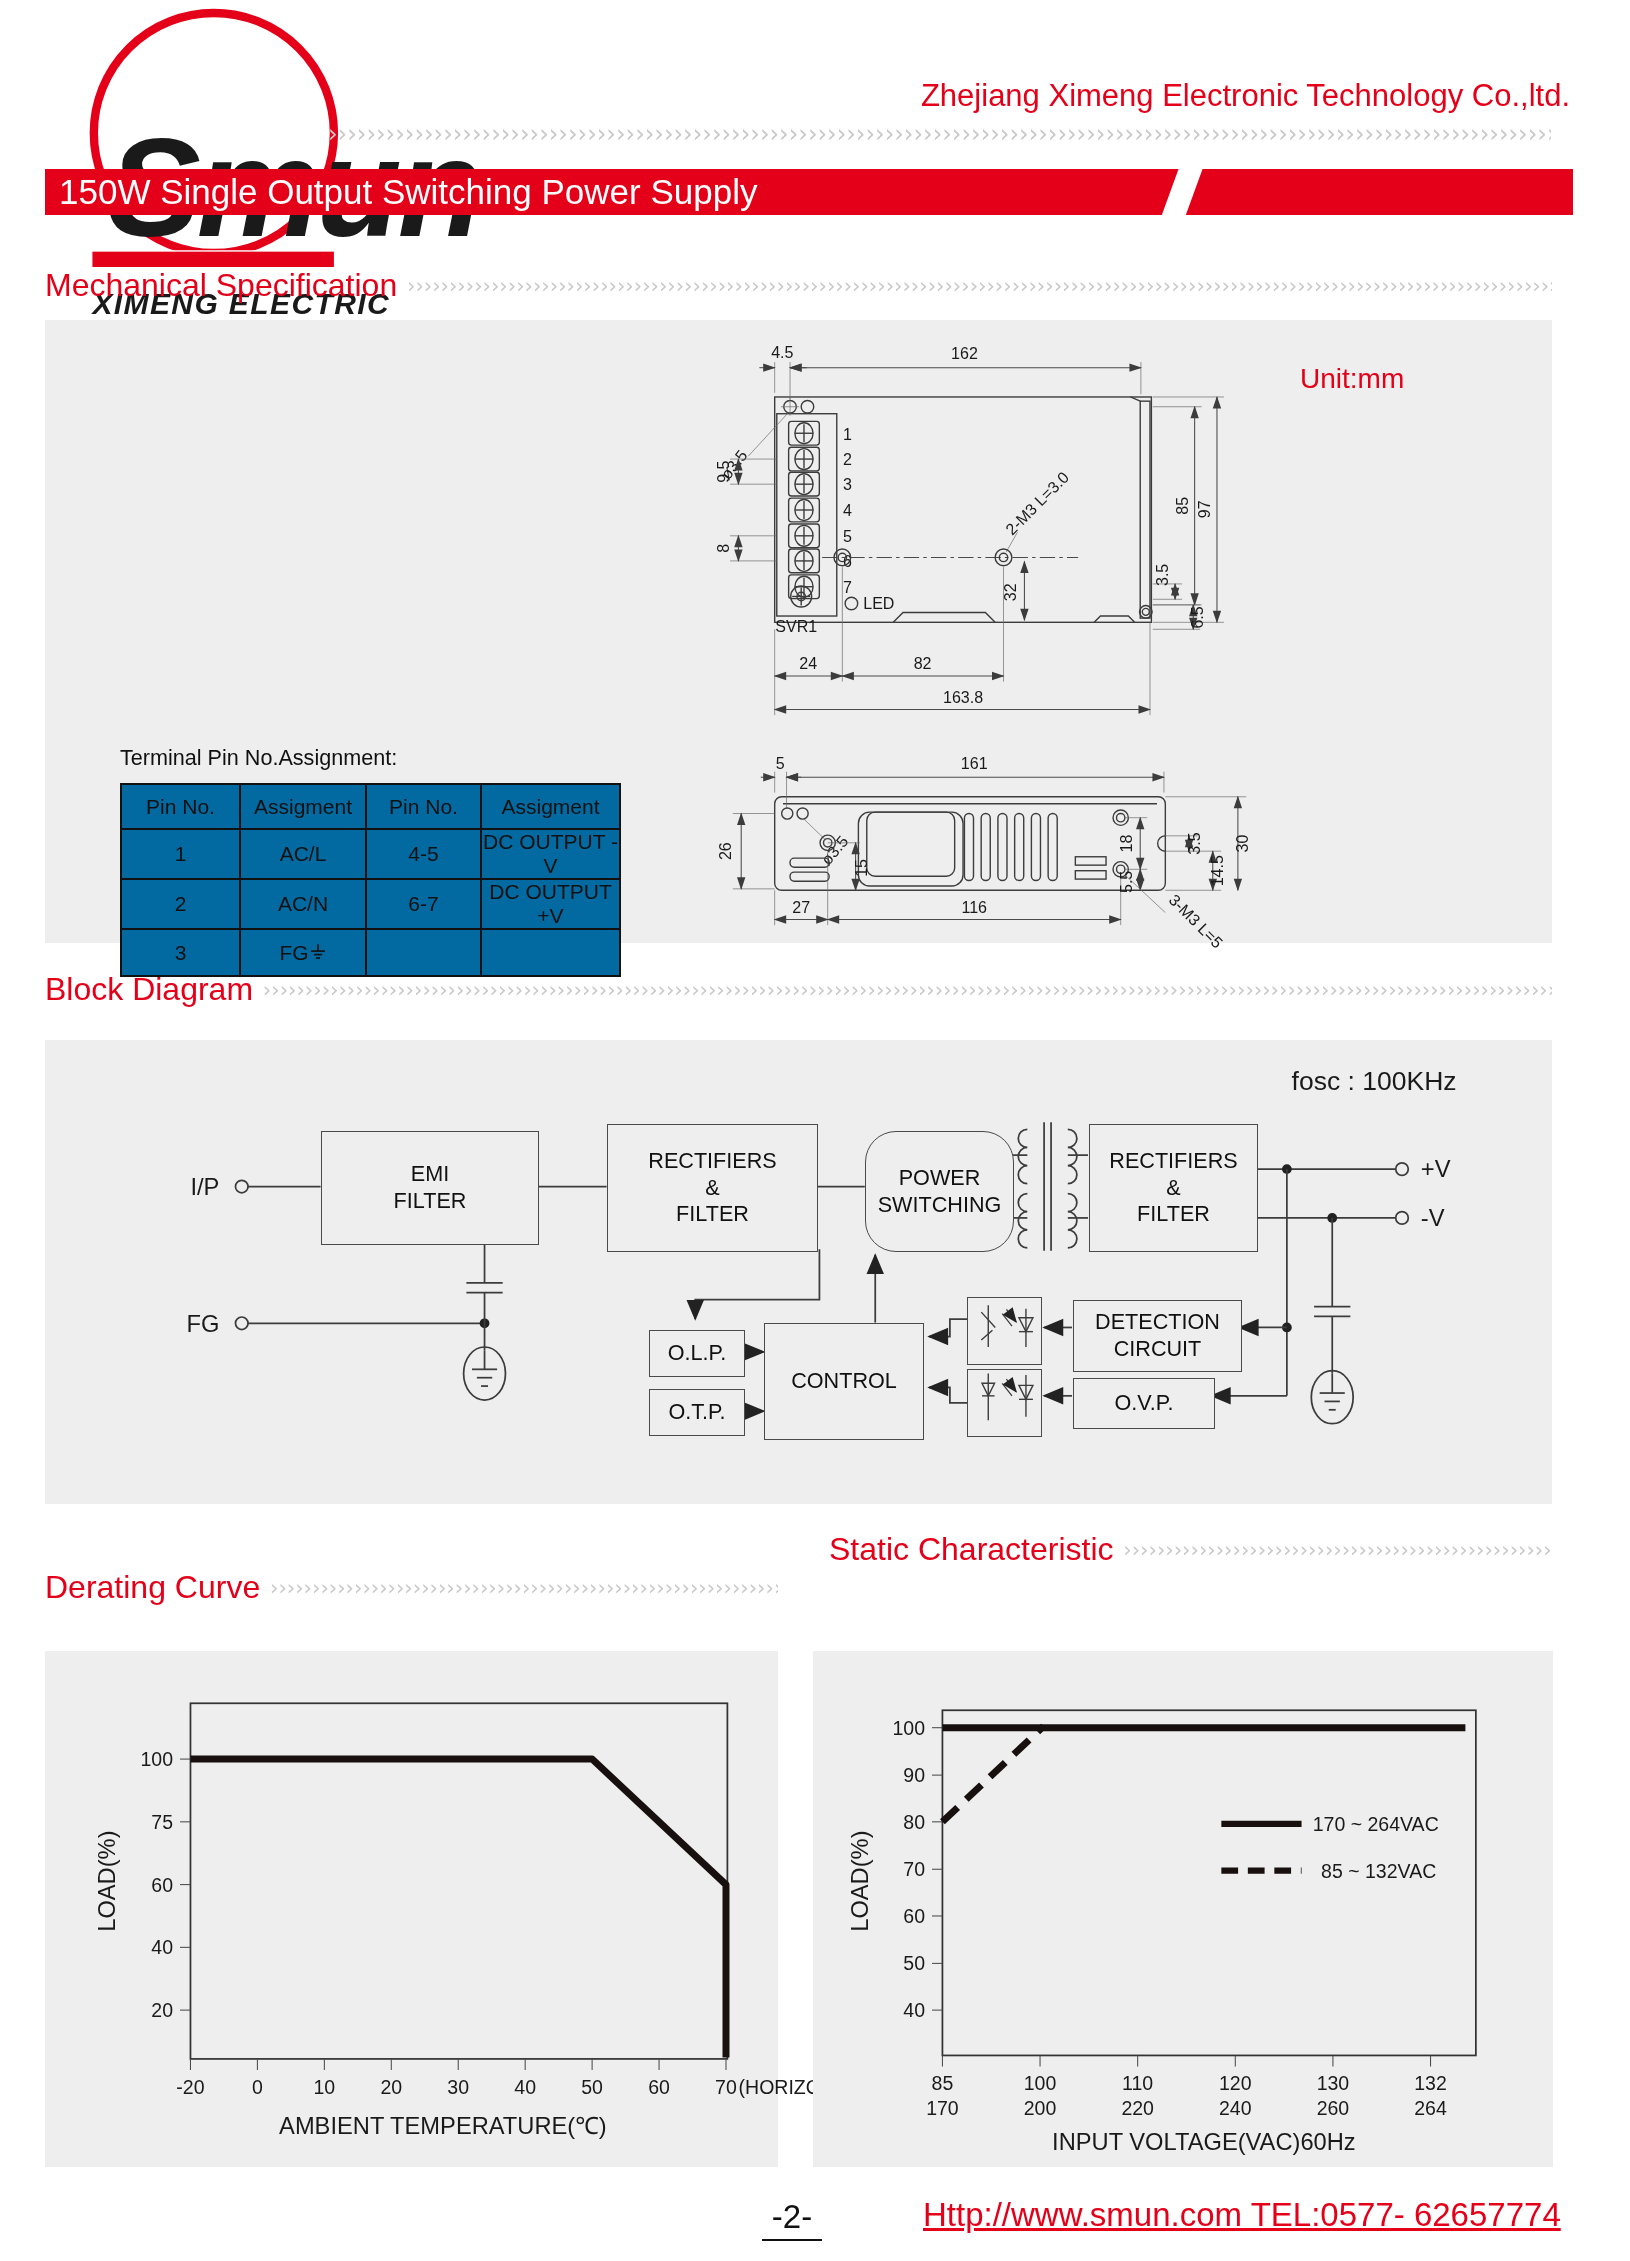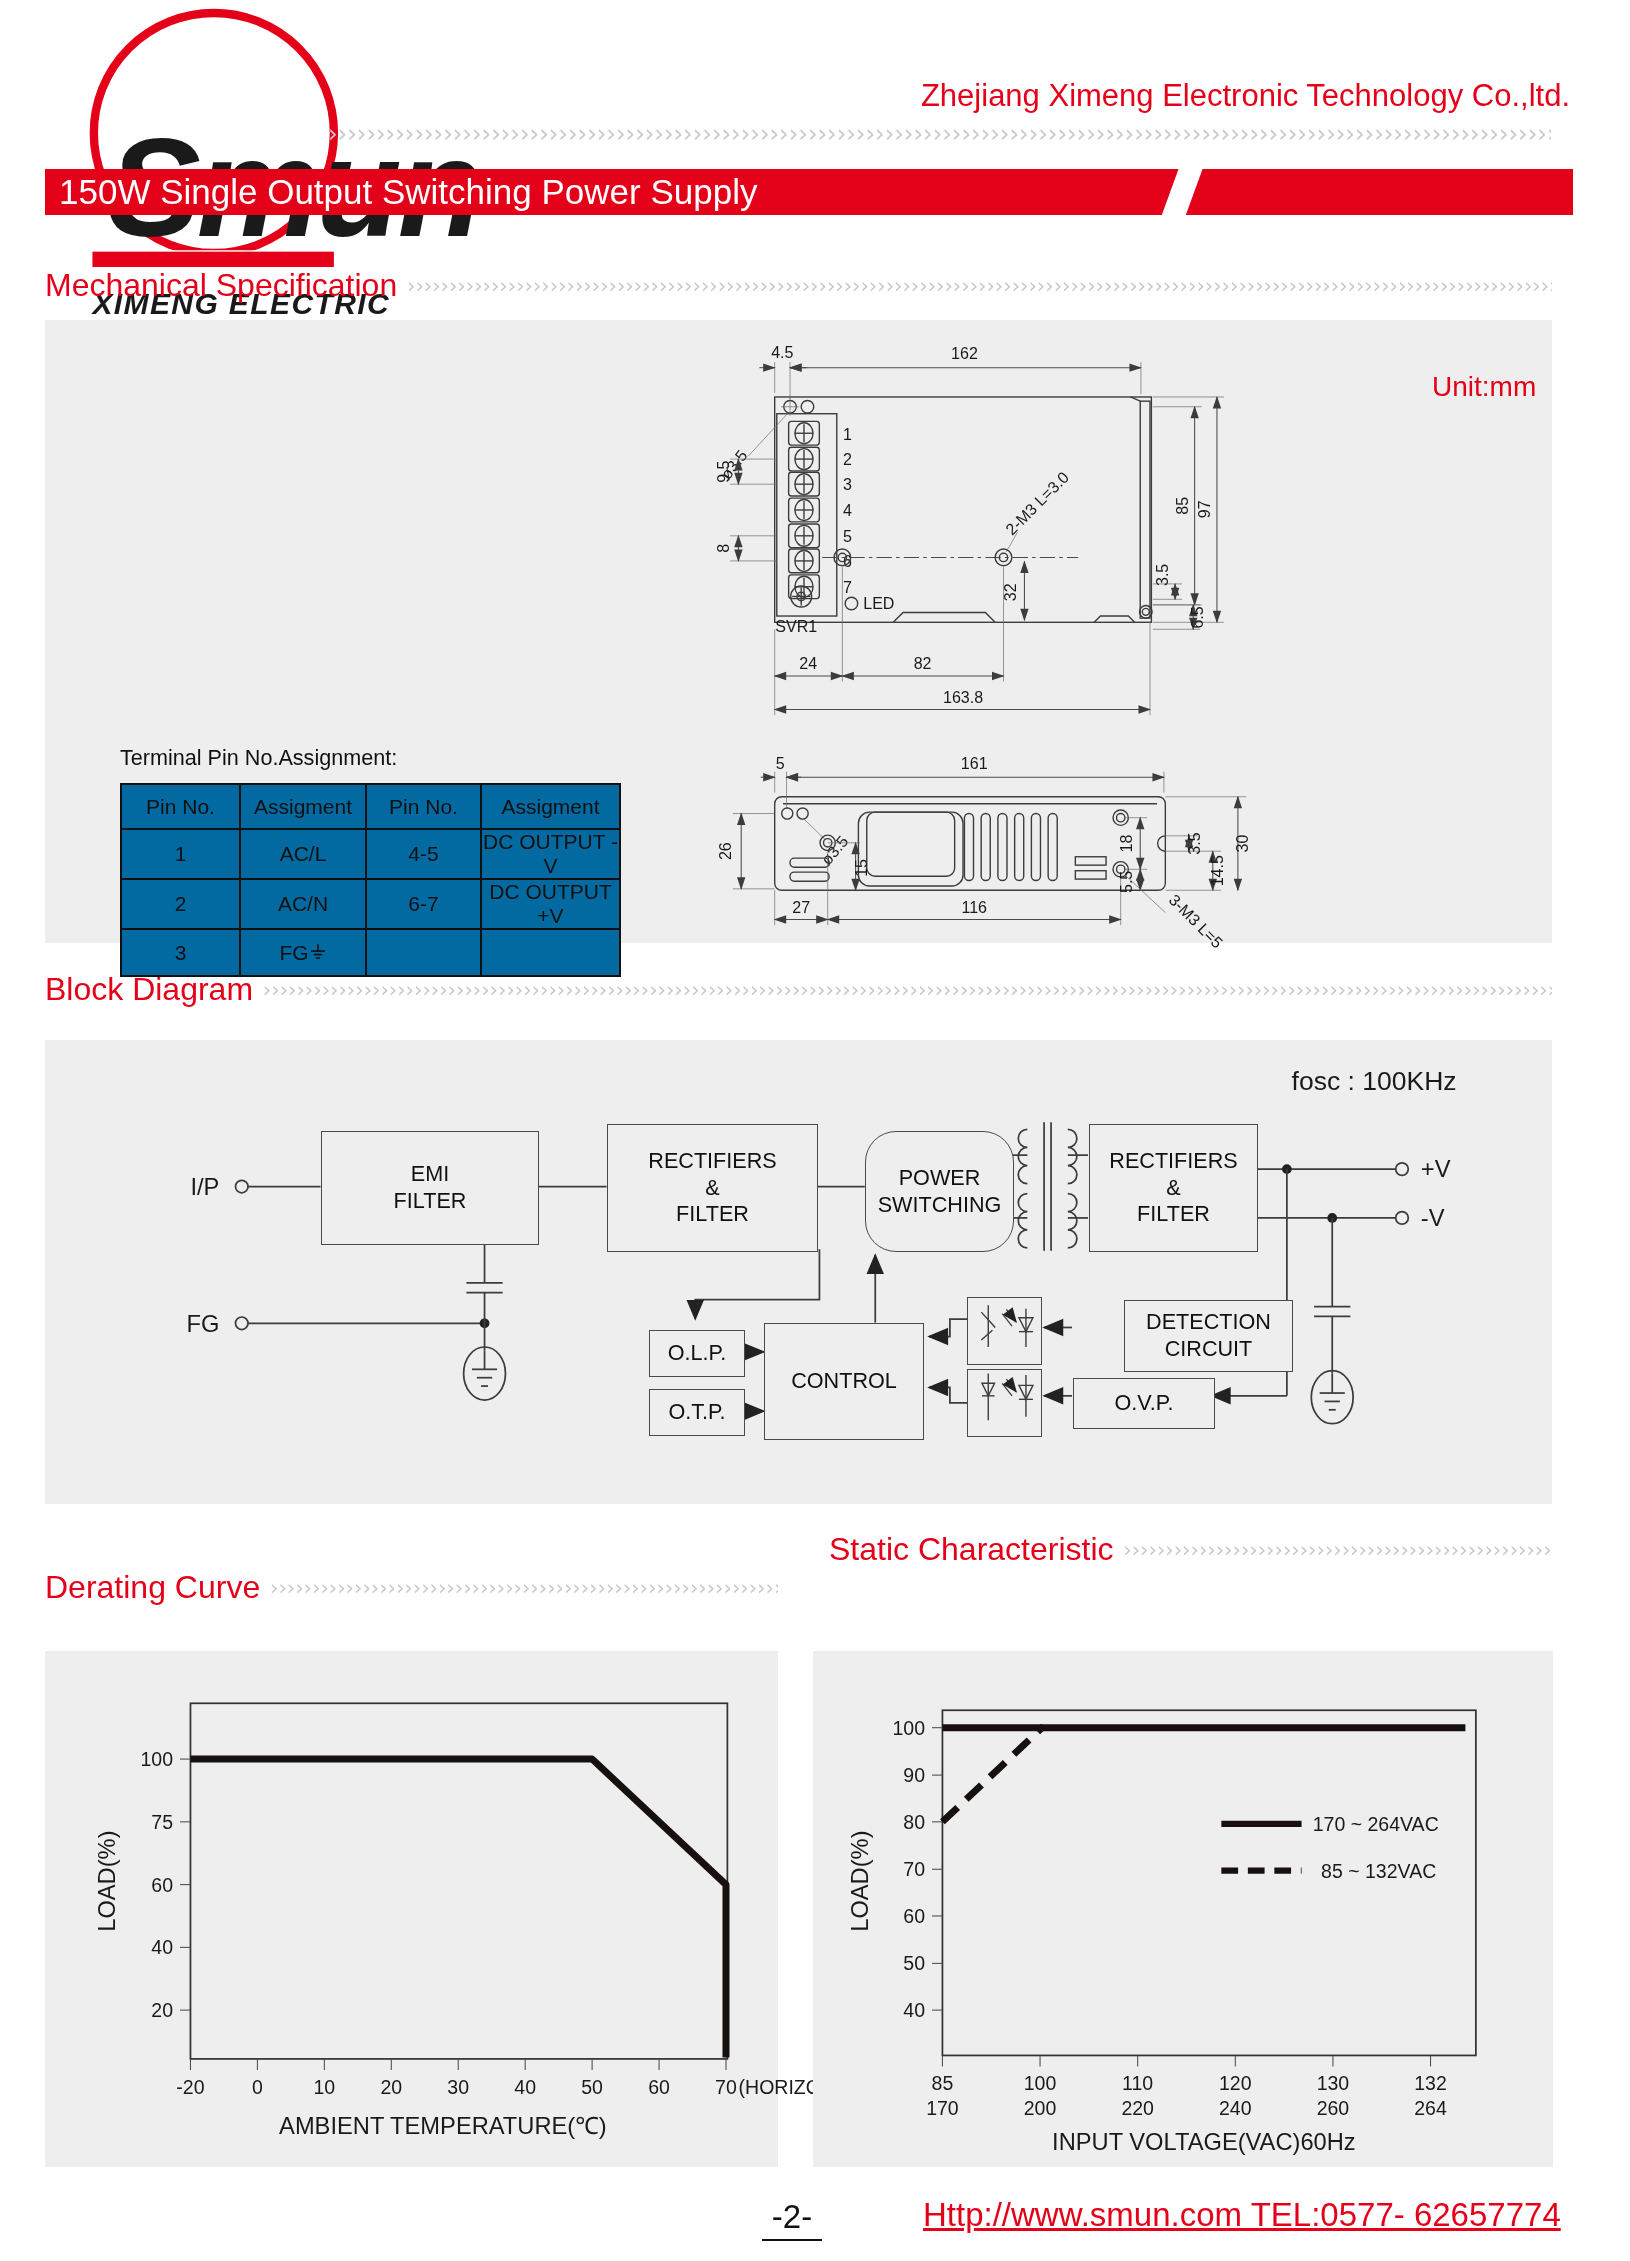--- a/index.html
+++ b/index.html
@@ -58,21 +58,21 @@
     <div class="banner-title">150W Single Output Switching Power Supply</div>
     <div class="banner-slash"></div>
   </div>
 
   <div class="h-row" style="left:45px;top:267px;width:1507px;">
     <div class="h-title">Mechanical Specification</div>
     <div class="chev" style="flex:1">››››››››››››››››››››››››››››››››››››››››››››››››››››››››››››››››››››››››››››››››››››››››››››››››››››››››››››››››››››››››››››››››››››››››››››››››››››››››››››››››››››››››››››››››››››››››››››››››››››››››››››››››››››››››››››</div>
   </div>
 
   <div class="panel" style="left:45px;top:320px;width:1507px;height:623px;"></div>
-  <div class="abs red" style="left:1432px;top:363px;font-size:28px;margin-top:8px;">Unit:mm</div>
+  <div class="abs red" style="left:1300px;top:363px;font-size:28px;">Unit:mm</div>
 
   <svg class="abs" style="left:684px;top:327px" width="579" height="419" viewBox="0 0 830 600">
     <defs>
       <marker id="da" markerWidth="14" markerHeight="10" refX="12" refY="5" orient="auto-start-reverse">
         <path d="M1,1 L13,5 L1,9 z" fill="#3c3c3c"></path>
       </marker>
     </defs>
 
     <rect class="dr" x="130" y="100" width="540" height="323"></rect>
     <rect class="dr" x="654" y="106" width="14" height="311"></rect>
@@ -449,21 +449,21 @@
     </div>
   <div class="box" style="left:865px;top:1131px;width:147px;height:119px;border-radius:31px;">
       <span>POWER
 SWITCHING</span>
     </div>
   <div class="box" style="left:1089px;top:1124px;width:167px;height:126px;">
       <span>RECTIFIERS
 &amp;
 FILTER</span>
     </div>
-  <div class="box" style="left:1124px;top:1300px;width:167px;height:70px;justify-content:center;">
+  <div class="box" style="left:1073px;top:1300px;width:167px;height:70px;justify-content:center;">
       <span>DETECTION
 CIRCUIT</span>
     </div>
   <div class="box" style="left:1073px;top:1378px;width:140px;height:49px;">
       <span>O.V.P.</span>
     </div>
   <div class="box" style="left:764px;top:1323px;width:158px;height:115px;">
       <span>CONTROL</span>
     </div>
   <div class="box" style="left:649px;top:1330px;width:94px;height:45px;">

